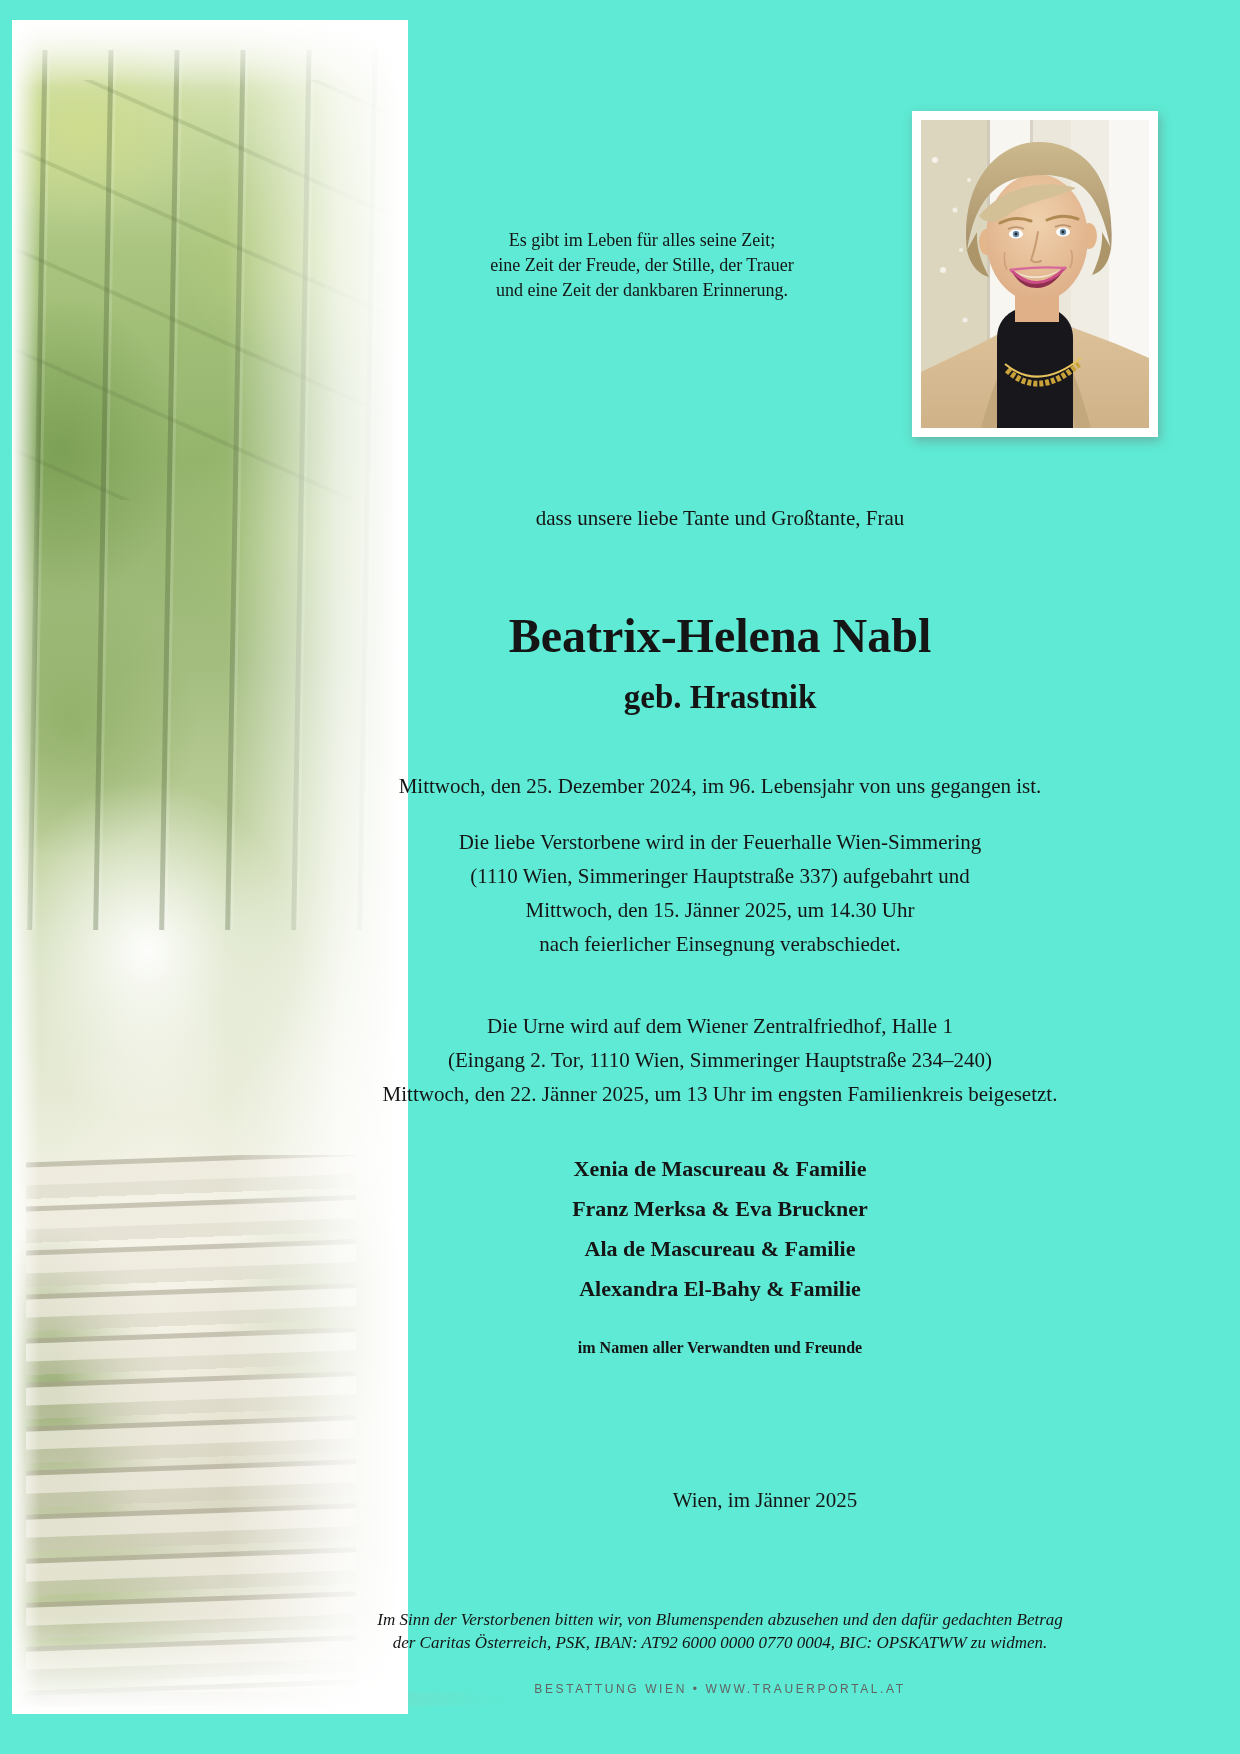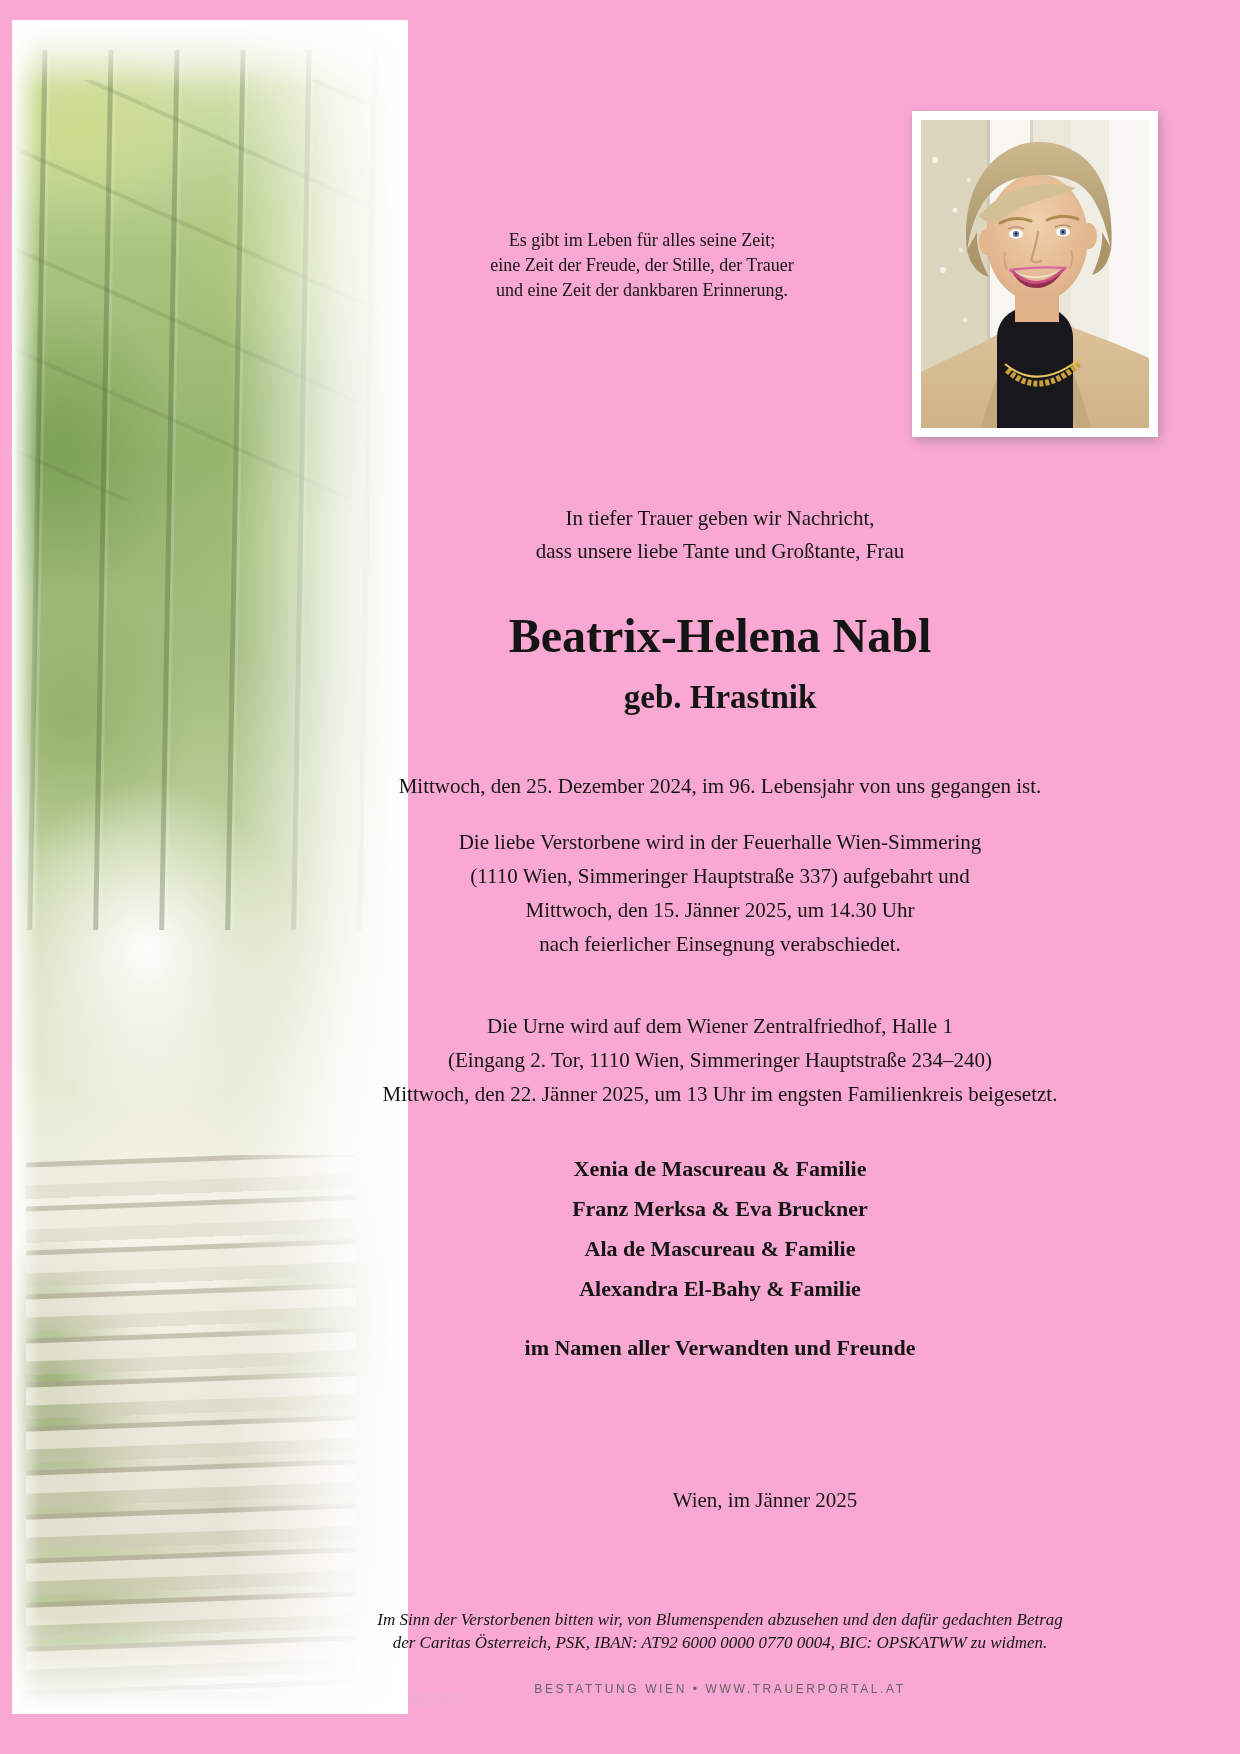--- a/index.html
+++ b/index.html
@@ -1,19 +1,19 @@
 <!DOCTYPE html>
 <html><head>
 <meta charset="utf-8">
 <style>
   html,body{margin:0;padding:0;background:#ffffff;}
   .page{
     position:relative;
     width:1240px;height:1754px;
-    background:#f9a8d4;
+    background:#5eead4;
     overflow:hidden;
     font-family:"Liberation Serif", serif;
     color:#151515;
   }
 
   
   .forest{
     position:absolute;left:12px;top:20px;width:396px;height:1694px;
     background:
       radial-gradient(ellipse 230px 260px at 135px 930px, rgba(255,255,255,0.96) 0%, rgba(255,255,255,0) 65%),
@@ -72,21 +72,21 @@
   .date-col{left:365px;width:800px;}       
 
   .quote{top:228px;font-size:18px;line-height:25px;}
   .intro{top:502px;font-size:21px;line-height:33px;}
   .name{top:612px;font-size:48px;line-height:48px;font-weight:bold;}
   .maiden{top:683px;font-size:33px;line-height:28px;font-weight:bold;}
   .death-line{top:769px;font-size:21px;line-height:34px;}
   .laying{top:815px;font-size:21px;line-height:34px;margin-top:10px;}
   .burial{top:973px;font-size:21px;line-height:34px;margin-top:36px;}
   .mourners{top:1149px;font-size:22px;line-height:40px;font-weight:bold;}
-  .mourners-note{top:1338px;font-size:22px;line-height:20px;font-weight:bold;}
+  .mourners-note{top:1338px;font-size:16px;line-height:20px;font-weight:bold;}
   .place-date{top:1487px;font-size:21px;line-height:26px;}
   .donation{top:1608px;font-size:17px;line-height:23px;font-style:italic;}
   .footer{
     top:1682px;font-family:"Liberation Sans", sans-serif;
     font-size:12px;line-height:14px;letter-spacing:2.6px;color:#636363;
   }
 </style>
 </head>
 <body>
 
@@ -176,21 +176,20 @@
     </svg>
   </div>
 
   <div class="txt quote-col quote">
     <div>Es gibt im Leben für alles seine Zeit;</div>
     <div>eine Zeit der Freude, der Stille, der Trauer</div>
     <div>und eine Zeit der dankbaren Erinnerung.</div>
   </div>
 
   <div class="txt col intro">
-    <div>In tiefer Trauer geben wir Nachricht,</div>
     <div>dass unsere liebe Tante und Großtante, Frau</div>
   </div>
 
   <div class="txt col name">Beatrix-Helena Nabl</div>
   <div class="txt col maiden">geb. Hrastnik</div>
 
   <div class="txt col death-line">Mittwoch, den 25. Dezember 2024, im 96. Lebensjahr von uns gegangen ist.</div>
 
   <div class="txt col laying">
     <div>Die liebe Verstorbene wird in der Feuerhalle Wien-Simmering</div>

